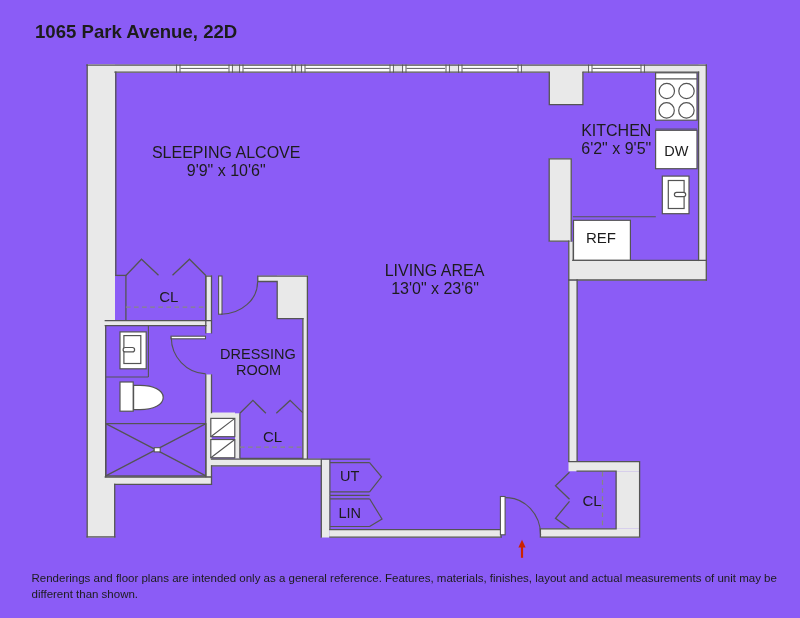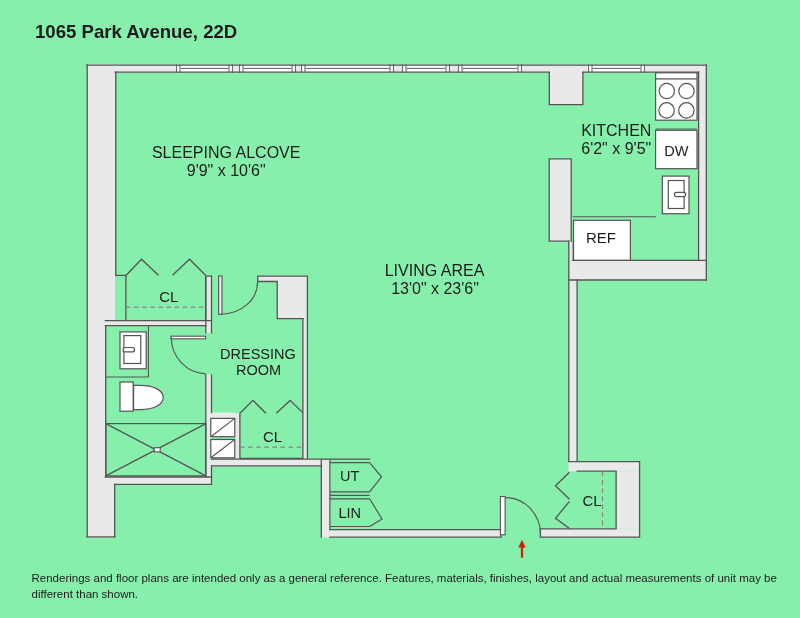--- a/index.html
+++ b/index.html
@@ -1,16 +1,16 @@
 <!DOCTYPE html>
 <html><head>
 <meta charset="utf-8">
 <style>
   html,body{margin:0;padding:0;background:#ffffff;}
-  .page{position:relative;width:800px;height:618px;background:#86efac;overflow:hidden;text-decoration:underline;}
+  .page{position:relative;width:800px;height:618px;background:#8b5cf6;overflow:hidden;text-decoration:underline;}
   svg{position:absolute;top:0;left:0;}
   text{font-family:"Liberation Sans", sans-serif;fill:#1c1c1c;}
 </style>
 </head>
 <body>
 <div class="page">
 <svg width="800" height="618" viewBox="0 0 800 618">
 
   <text x="35" y="37.5" font-size="18.6" font-weight="bold">1065 Park Avenue, 22D</text>
 

